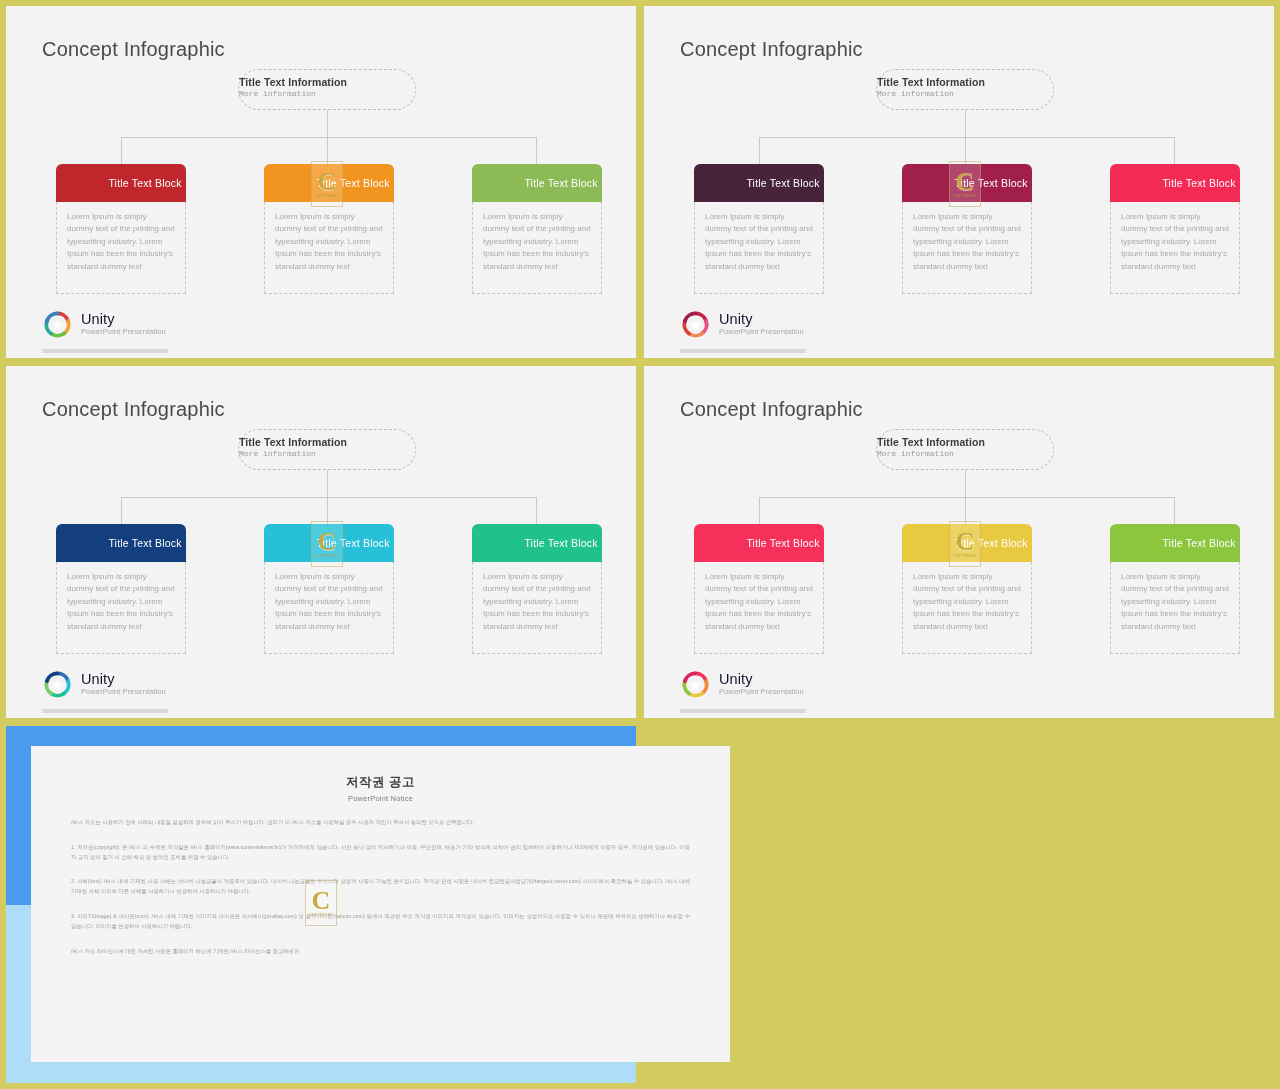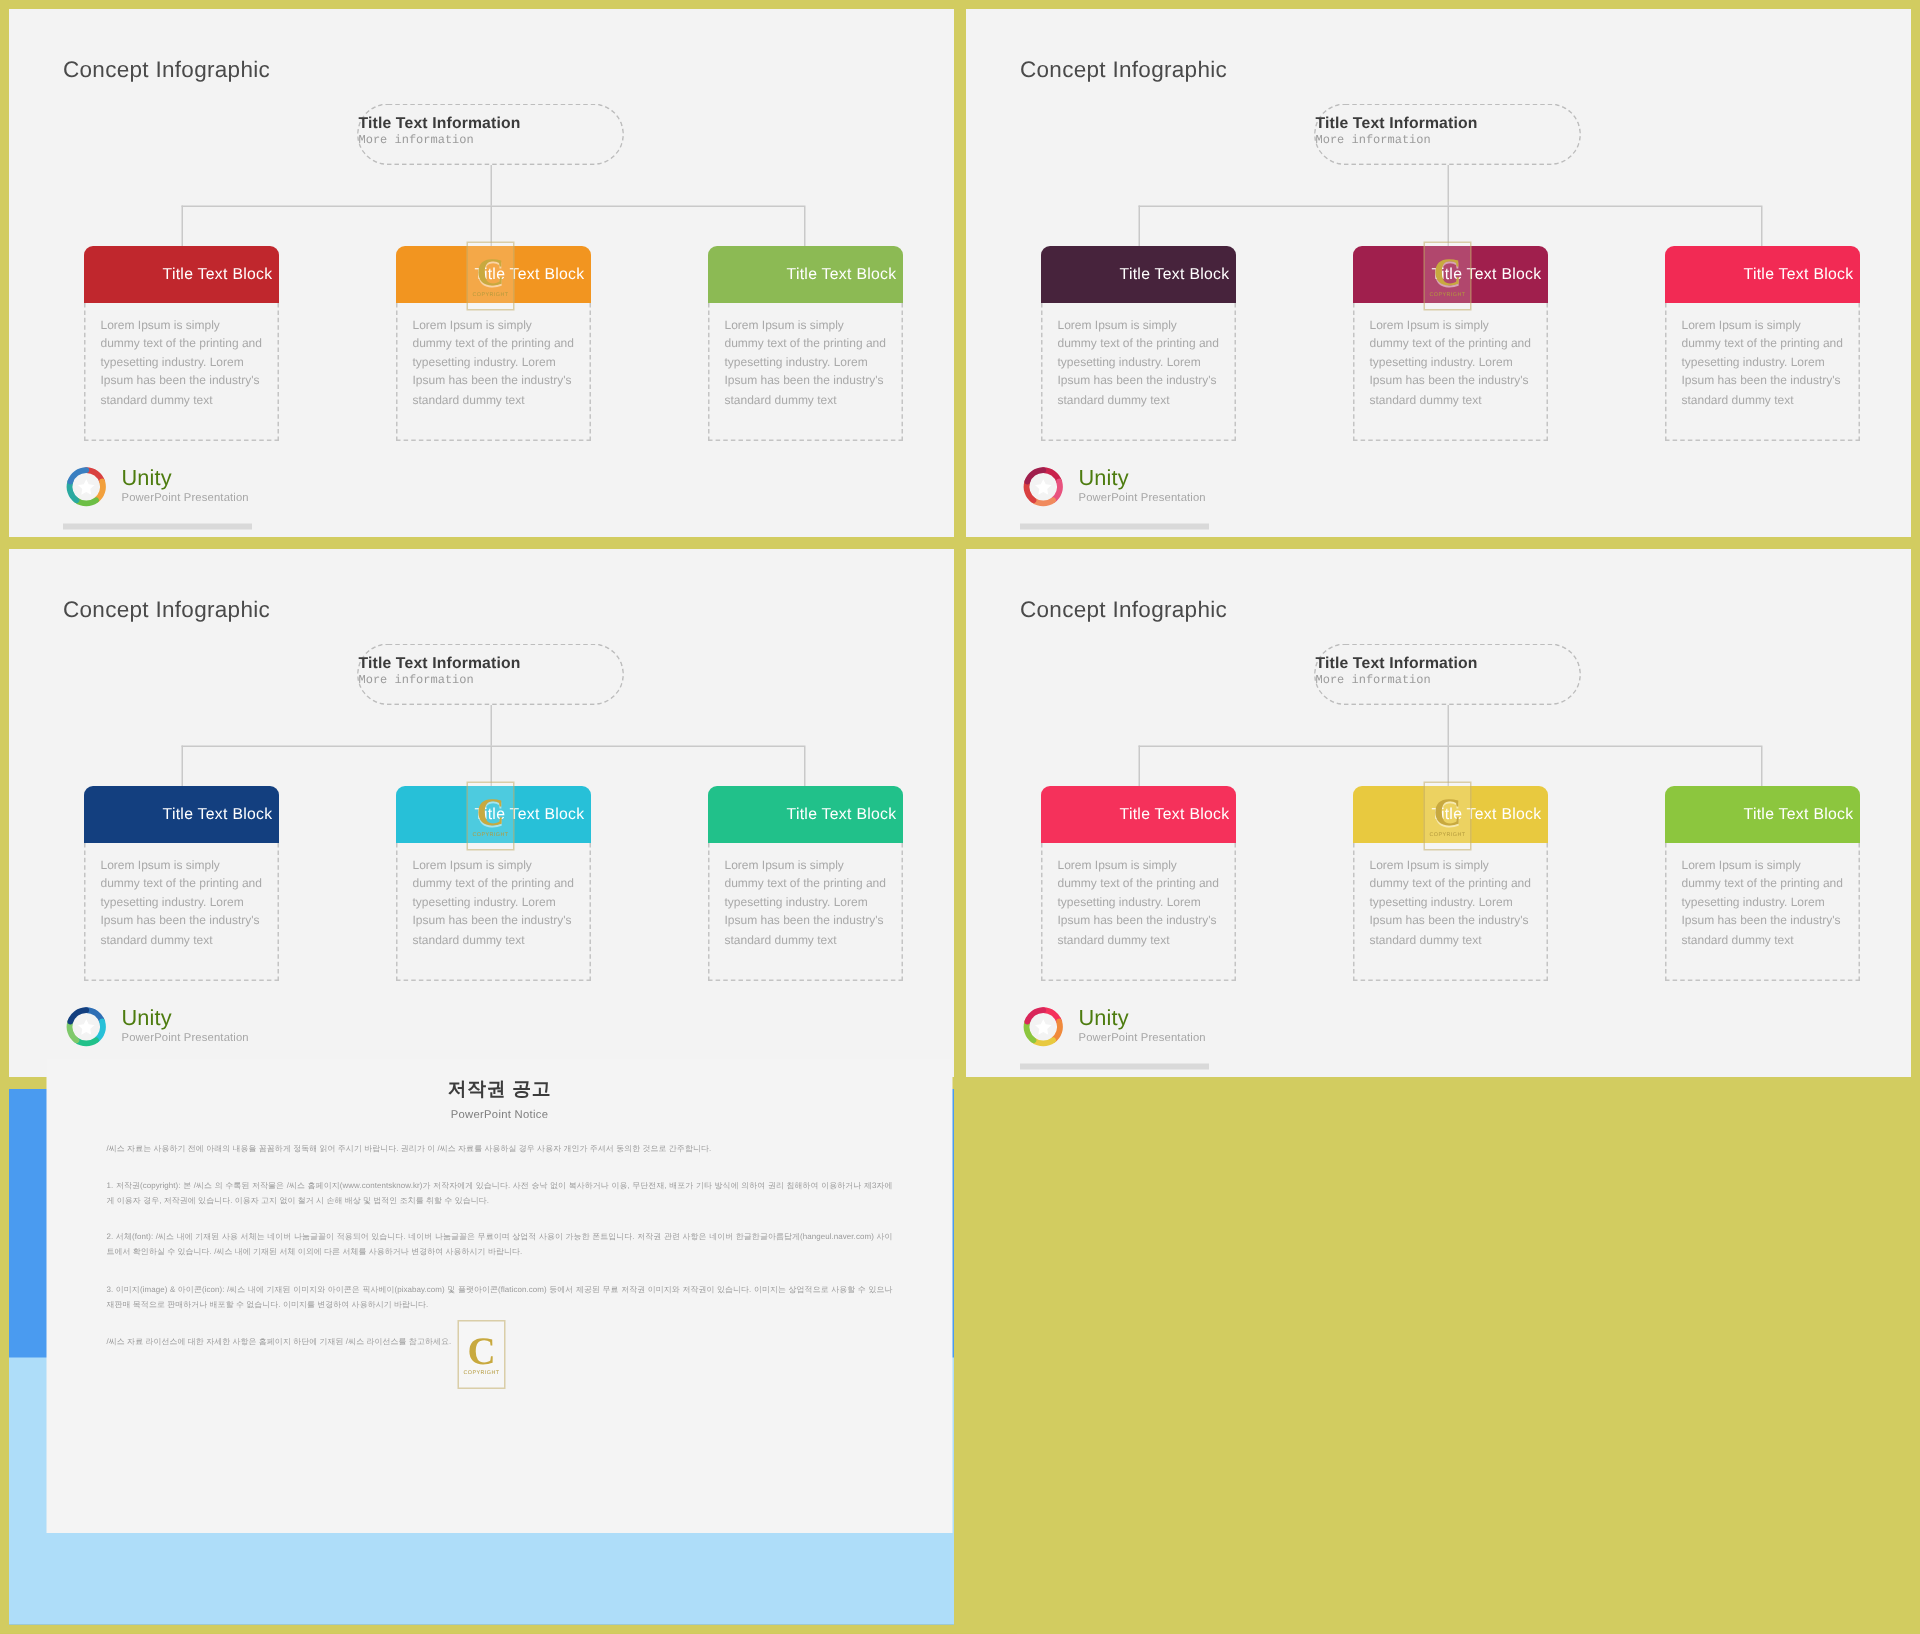--- a/index.html
+++ b/index.html
@@ -30,21 +30,21 @@
   }
   .slide-1 { left: 6px;   top: 6px;   width: 630px; height: 352px; }
   .slide-2 { left: 644px; top: 6px;   width: 630px; height: 352px; }
   .slide-3 { left: 6px;   top: 366px; width: 630px; height: 352px; }
   .slide-4 { left: 644px; top: 366px; width: 630px; height: 352px; }
 
   .slide-title {
     position: absolute;
     left: 36px;
     top: 32px;
-    font-size: 15px;
+    font-size: 20px;
     color: #4a4a4a;
     letter-spacing: .2px;
     font-weight: 400;
     white-space: nowrap;
   }
 
   
   .root-node {
     position: absolute;
     left: 232px;
@@ -125,21 +125,21 @@
     left: 36px;
     bottom: 18px;
     display: flex;
     align-items: center;
     gap: 8px;
   }
   .brand-mark { width: 31px; height: 31px; flex: none; }
   .brand-text { line-height: 1.1; }
   .brand-name {
     font-size: 14.5px;
-    color: #4d7c0f;
+    color: #0f172a;
     letter-spacing: .1px;
   }
   .brand-sub {
     font-size: 7.5px;
     color: #a6a6a6;
     letter-spacing: .1px;
   }
   .brand-bar {
     position: absolute;
     left: 36px;
@@ -201,26 +201,26 @@
     position: absolute;
     left: 6px;
     top: 905px;
     width: 630px;
     height: 178px;
     background: #aeddf9;
   }
   .copy-sheet {
     position: absolute;
     left: 31px;
-    top: 706px;
-    width: 604px;
+    top: 746px;
+    width: 699px;
     height: 316px;
     background: #f4f4f4;
     box-sizing: border-box;
-    padding: 12px 40px;
+    padding: 28px 40px;
   }
   .copy-title {
     text-align: center;
     font-size: 12.5px;
     font-weight: 700;
     color: #3c3c3c;
     letter-spacing: .5px;
   }
   .copy-subtitle {
     text-align: center;

